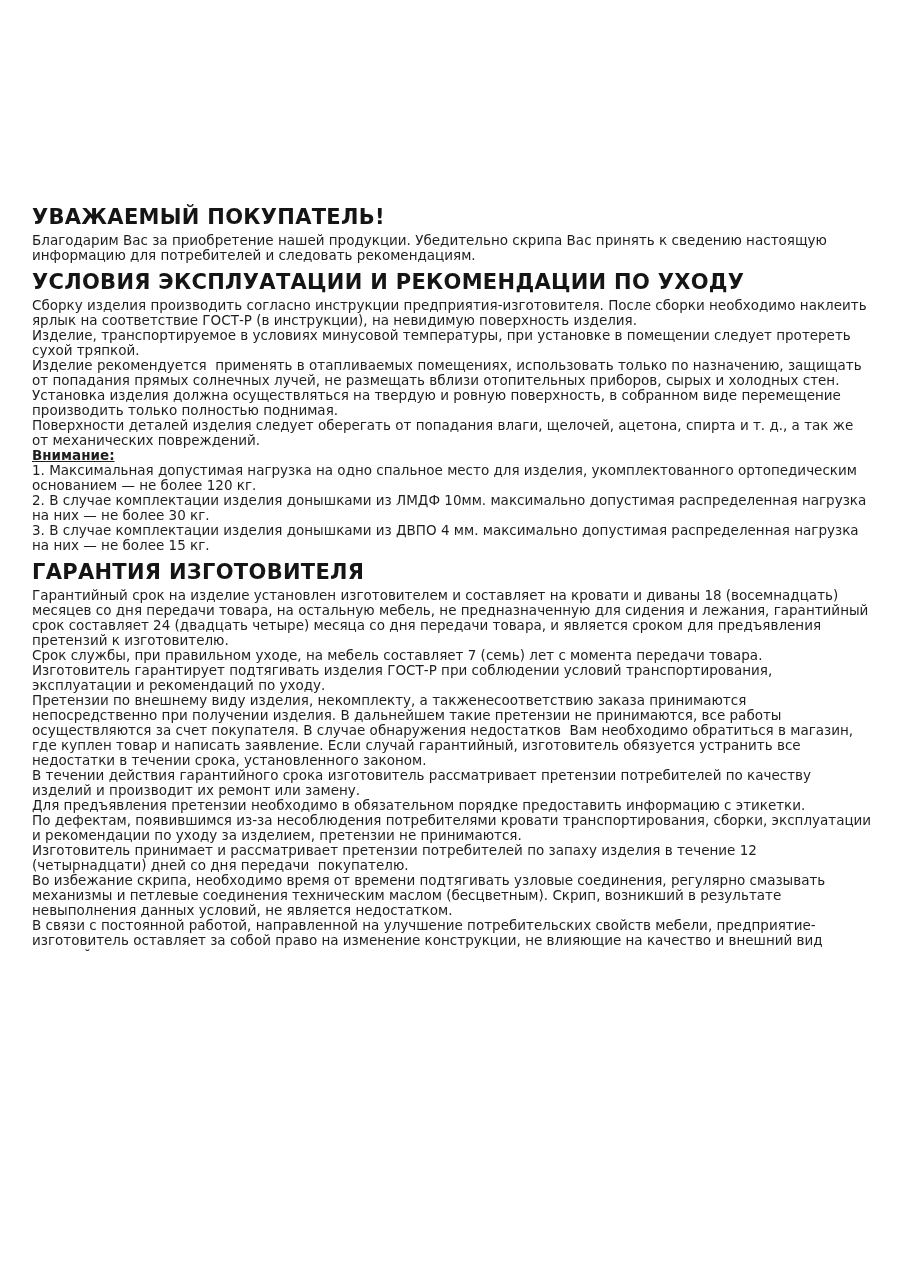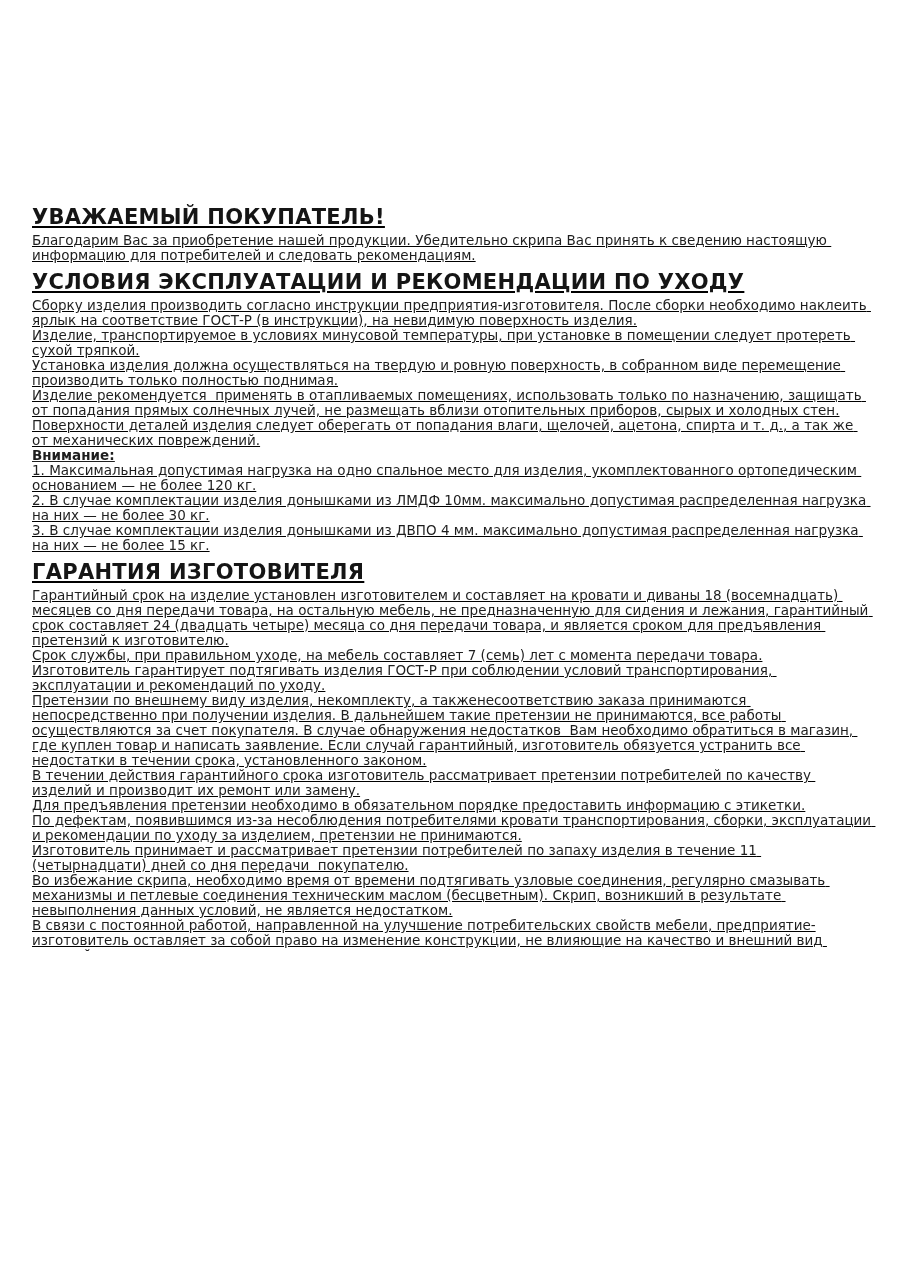--- a/index.html
+++ b/index.html
@@ -4,21 +4,20 @@
 <style>
   * { margin: 0; padding: 0; box-sizing: border-box; }
   html, body { background: #ffffff; }
   .page {
     position: relative;
     width: 900px;
     height: 952px;
     background: #ffffff;
     overflow: hidden;
     font-family: "DejaVu Sans", "Liberation Sans", sans-serif;
-    text-decoration: underline;
   }
   .content {
     padding: 205px 28px 0 32px;
     color: #1e1e1e;
   }
   .doc-heading {
     font-size: 21px;
     font-weight: bold;
     line-height: 25px;
     letter-spacing: 0.3px;
@@ -42,35 +41,35 @@
 
 <div class="page">
   <div class="content">
 
     <h2 class="doc-heading first">УВАЖАЕМЫЙ ПОКУПАТЕЛЬ!</h2>
     <p class="para">Благодарим Вас за приобретение нашей продукции. Убедительно скрипа Вас принять к сведению настоящую информацию для потребителей и следовать рекомендациям.</p>
 
     <h2 class="doc-heading">УСЛОВИЯ ЭКСПЛУАТАЦИИ И РЕКОМЕНДАЦИИ ПО УХОДУ</h2>
     <p class="para">Сборку изделия производить согласно инструкции предприятия-изготовителя. После сборки необходимо наклеить ярлык на соответствие ГОСТ-Р (в инструкции), на невидимую поверхность изделия.</p>
     <p class="para">Изделие, транспортируемое в условиях минусовой температуры, при установке в помещении следует протереть сухой тряпкой.</p>
+    <p class="para">Изделие рекомендуется  применять в отапливаемых помещениях, использовать только по назначению, защищать от попадания прямых солнечных лучей, не размещать вблизи отопительных приборов, сырых и холодных стен.</p>
     <p class="para">Установка изделия должна осуществляться на твердую и ровную поверхность, в собранном виде перемещение производить только полностью поднимая.</p>
-    <p class="para">Изделие рекомендуется  применять в отапливаемых помещениях, использовать только по назначению, защищать от попадания прямых солнечных лучей, не размещать вблизи отопительных приборов, сырых и холодных стен.</p>
     <p class="para">Поверхности деталей изделия следует оберегать от попадания влаги, щелочей, ацетона, спирта и т. д., а так же от механических повреждений.</p>
     <p class="para attention">Внимание:</p>
     <p class="para">1. Максимальная допустимая нагрузка на одно спальное место для изделия, укомплектованного ортопедическим основанием — не более 120 кг.</p>
     <p class="para">2. В случае комплектации изделия донышками из ЛМДФ 10мм. максимально допустимая распределенная нагрузка на них — не более 30 кг.</p>
     <p class="para">3. В случае комплектации изделия донышками из ДВПО 4 мм. максимально допустимая распределенная нагрузка на них — не более 15 кг.</p>
 
     <h2 class="doc-heading">ГАРАНТИЯ ИЗГОТОВИТЕЛЯ</h2>
     <p class="para">Гарантийный срок на изделие установлен изготовителем и составляет на кровати и диваны 18 (восемнадцать) месяцев со дня передачи товара, на остальную мебель, не предназначенную для сидения и лежания, гарантийный срок составляет 24 (двадцать четыре) месяца со дня передачи товара, и является сроком для предъявления претензий к изготовителю.</p>
     <p class="para">Срок службы, при правильном уходе, на мебель составляет 7 (семь) лет с момента передачи товара.</p>
     <p class="para">Изготовитель гарантирует подтягивать изделия ГОСТ-Р при соблюдении условий транспортирования, эксплуатации и рекомендаций по уходу.</p>
     <p class="para">Претензии по внешнему виду изделия, некомплекту, а такженесоответствию заказа принимаются непосредственно при получении изделия. В дальнейшем такие претензии не принимаются, все работы осуществляются за счет покупателя. В случае обнаружения недостатков  Вам необходимо обратиться в магазин, где куплен товар и написать заявление. Если случай гарантийный, изготовитель обязуется устранить все недостатки в течении срока, установленного законом.</p>
     <p class="para">В течении действия гарантийного срока изготовитель рассматривает претензии потребителей по качеству изделий и производит их ремонт или замену.</p>
     <p class="para">Для предъявления претензии необходимо в обязательном порядке предоставить информацию с этикетки.</p>
     <p class="para">По дефектам, появившимся из-за несоблюдения потребителями кровати транспортирования, сборки, эксплуатации и рекомендации по уходу за изделием, претензии не принимаются.</p>
-    <p class="para">Изготовитель принимает и рассматривает претензии потребителей по запаху изделия в течение 11 (четырнадцати) дней со дня передачи  покупателю.</p>
+    <p class="para">Изготовитель принимает и рассматривает претензии потребителей по запаху изделия в течение 12 (четырнадцати) дней со дня передачи  покупателю.</p>
 
     <p class="para">Во избежание скрипа, необходимо время от времени подтягивать узловые соединения, регулярно смазывать механизмы и петлевые соединения техническим маслом (бесцветным). Скрип, возникший в результате невыполнения данных условий, не является недостатком.</p>
     <p class="para">В связи с постоянной работой, направленной на улучшение потребительских свойств мебели, предприятие-изготовитель оставляет за собой право на изменение конструкции, не влияющие на качество и внешний вид изделий.</p>
 
   </div>
 </div>
 
 </body></html>

